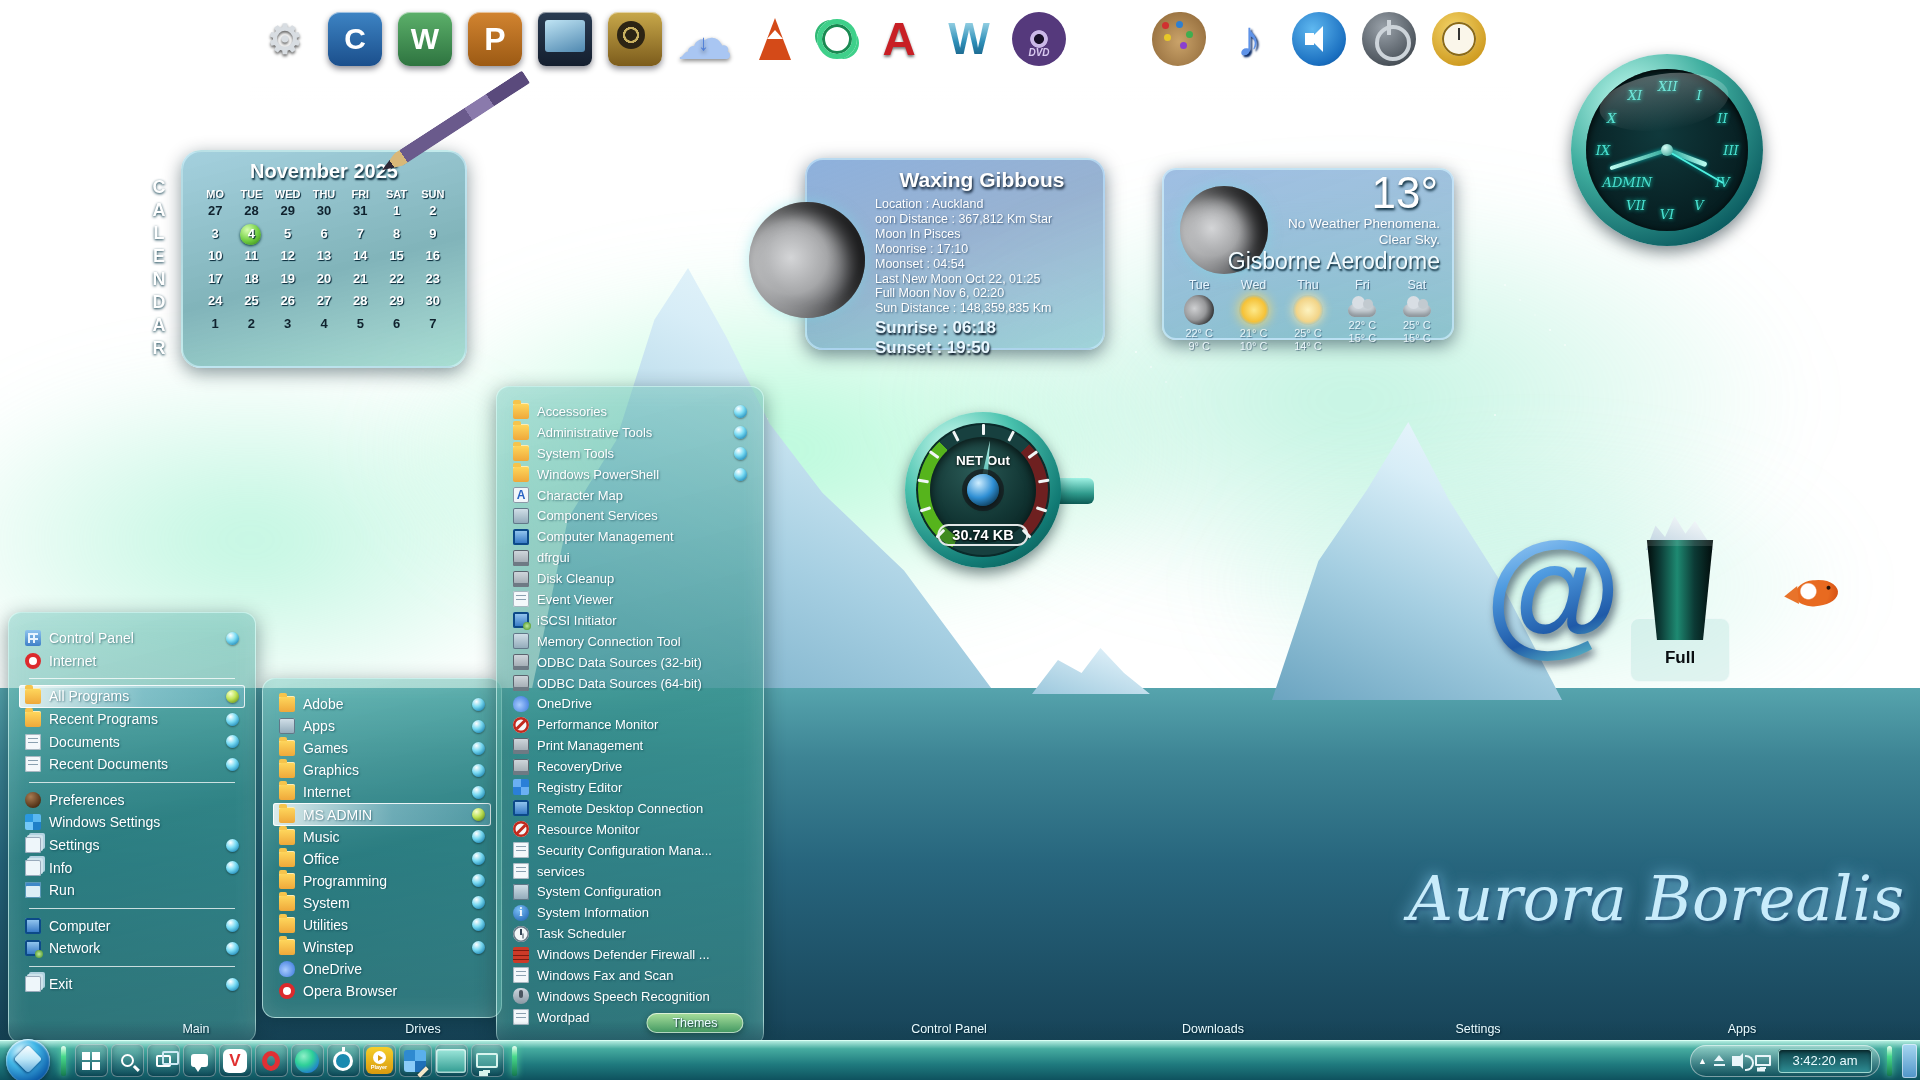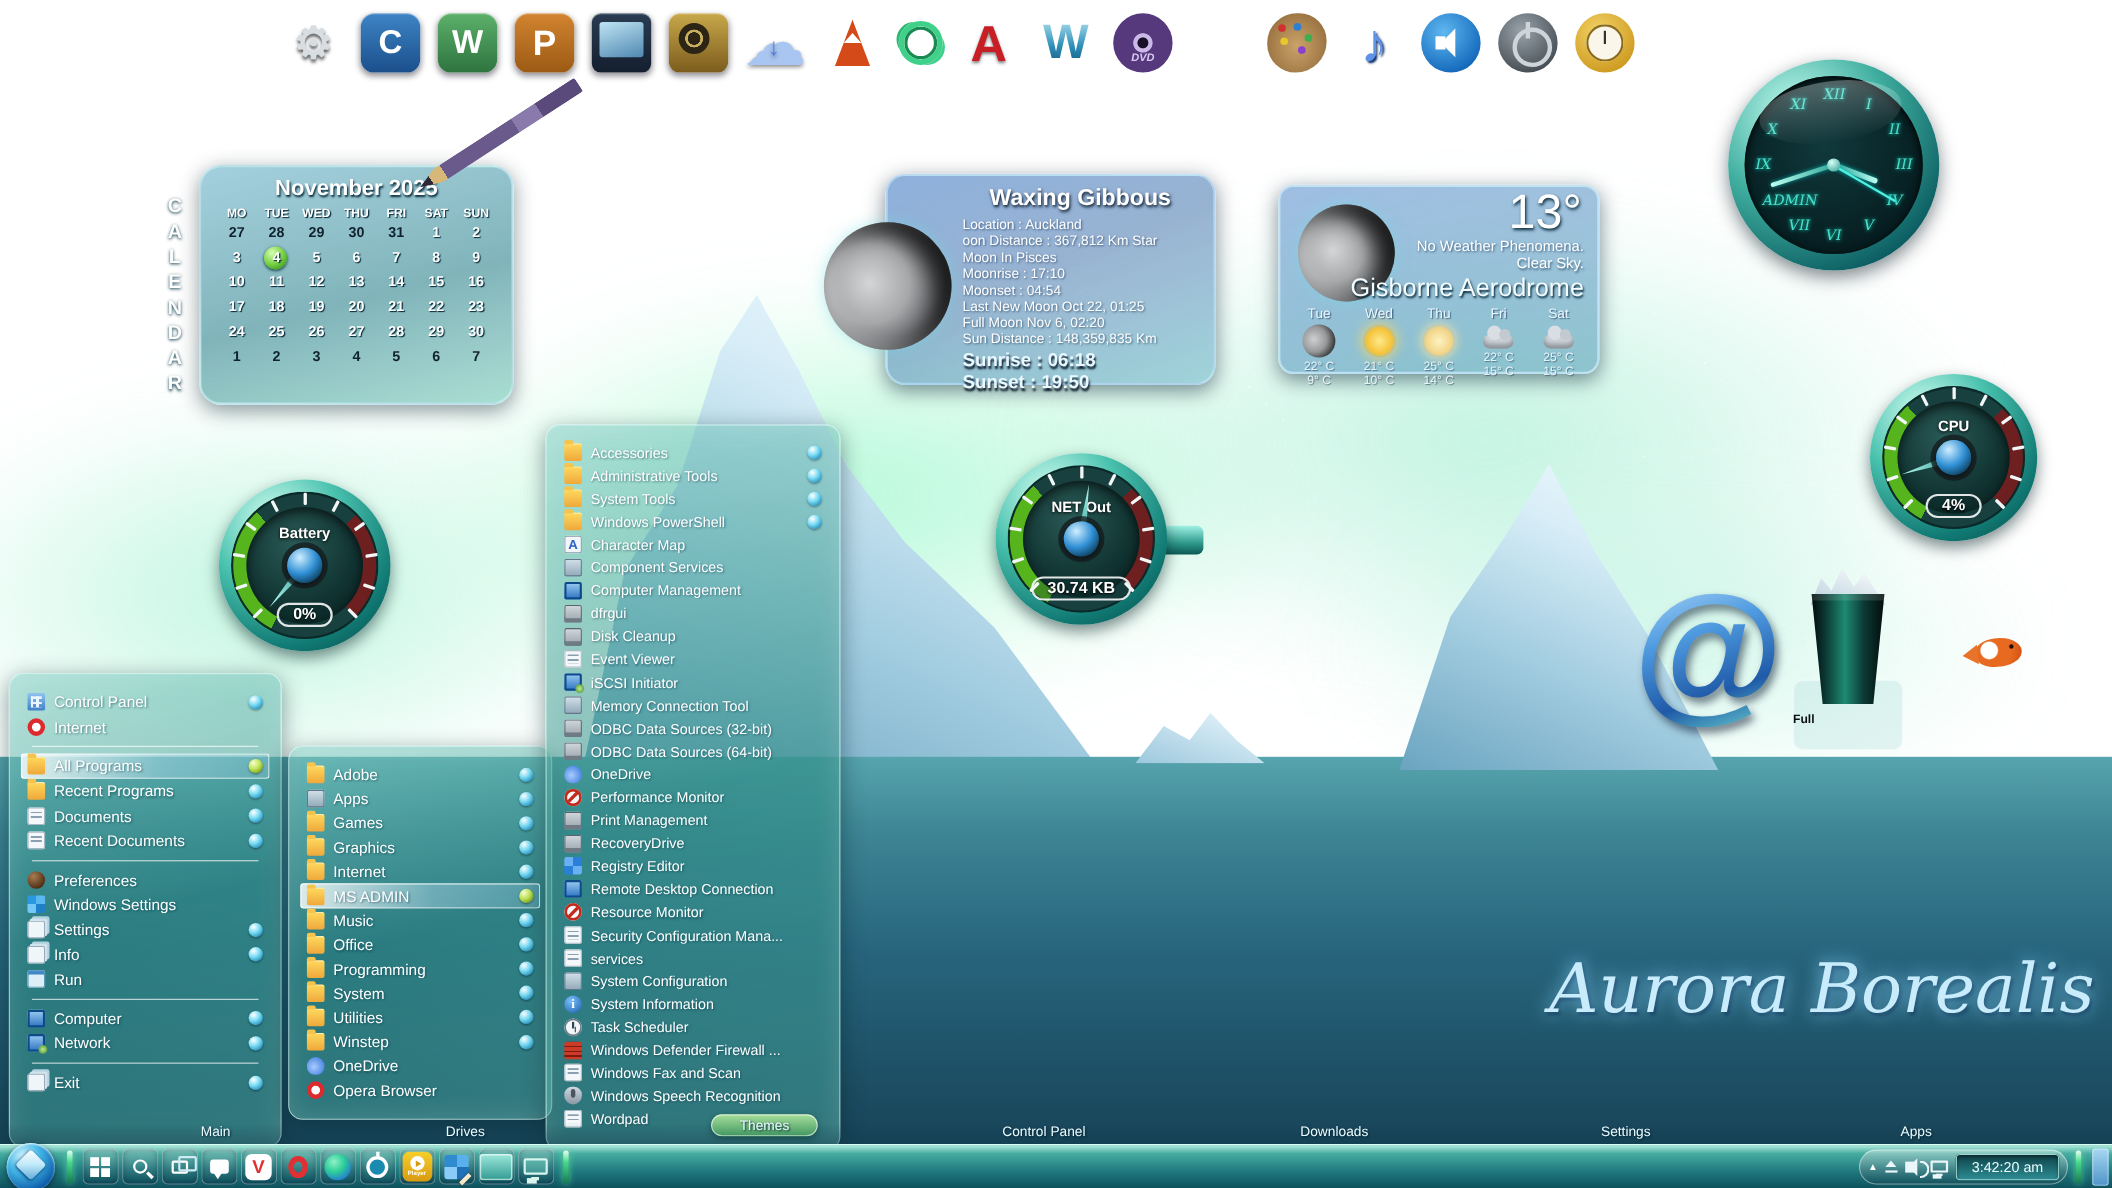--- a/index.html
+++ b/index.html
@@ -127,21 +127,21 @@
   
   #atsym{position:absolute;left:1468px;top:516px;width:170px;z-index:5;font-size:140px;font-weight:bold;line-height:150px;text-align:center;
     background:linear-gradient(160deg,#bfe2ff 5%,#4f9be0 40%,#1f5aa8 70%,#6fd8d0 95%);-webkit-background-clip:text;background-clip:text;color:transparent;filter:drop-shadow(3px 5px 4px rgba(0,15,40,.55))}
   #trash-plate{position:absolute;left:1630px;top:618px;width:100px;height:64px;border-radius:9px;background:rgba(185,225,220,.38);border:1px solid rgba(255,255,255,.5);z-index:5}
   #trash-can{position:absolute;left:1644px;top:540px;width:72px;height:100px;z-index:6;
     clip-path:polygon(4% 0,96% 0,82% 100%,18% 100%);
     background:linear-gradient(90deg,#03100f 0 6%,#0c3a35 22%,#1e8a72 46%,#0c3a35 70%,#03100f 94%);box-shadow:inset 0 6px 0 rgba(255,255,255,.12)}
   #trash-ice{position:absolute;left:1646px;top:516px;width:68px;height:34px;z-index:5;
     clip-path:polygon(0 100%,14% 28%,28% 62%,42% 0,58% 52%,72% 14%,86% 58%,100% 100%);
     background:linear-gradient(200deg,#ffffff,#b9cfdd)}
-  #trash-label{position:absolute;left:1630px;top:648px;width:100px;z-index:7;font-size:11px;font-weight:bold;color:#0a0f12}
+  #trash-label{position:absolute;left:1630px;top:648px;width:100px;text-align:center;z-index:7;font-size:17px;font-weight:bold;color:#0a0f12}
   #fish{position:absolute;left:1796px;top:580px;width:42px;height:26px;z-index:5;transform:rotate(-6deg);border-radius:50% 60% 55% 50%;
     background:radial-gradient(circle at 30% 40%,#fff 0 22%,#e86a20 26% 60%,#d04a10 100%)}
   #fish::before{content:"";position:absolute;left:-12px;top:4px;border-top:9px solid transparent;border-bottom:9px solid transparent;border-right:14px solid #e8732a}
   #fish::after{content:"";position:absolute;right:7px;top:7px;width:4px;height:4px;border-radius:50%;background:#201008}
   #signature{position:absolute;right:16px;top:862px;z-index:4;font:italic 62px "DejaVu Serif",serif;color:#c8ecfb;
     text-shadow:0 0 16px rgba(140,215,255,.9),2px 3px 3px rgba(8,45,80,.8)}
 
   
   .panel{position:absolute;z-index:8;padding:14px 10px;
     background:linear-gradient(165deg,rgba(120,200,190,.55),rgba(45,140,130,.58) 50%,rgba(75,170,160,.5));
@@ -507,40 +507,20 @@
         </div>
         <div class="fc">
           <div class="d">Sat</div>
           <div class="wic w-cloud"></div>
           <div class="hi">25° C</div>
           <div class="lo">15° C</div>
         </div>
       </div>
   </div>
 
-  <div class="gauge" style="left:199px;top:436px;width:156px;height:156px">
-    <div class="g-rim"></div>
-      <div class="g-ring"></div>
-      <div class="g-inner"></div>
-    <div class="g-label">Battery</div>
-    <div class="g-needle" style="transform: rotate(-140deg);"></div>
-      <div class="g-hub"></div>
-    <div class="g-value">0%</div>
-  <div class="g-tick" style="transform: rotate(-135deg) translateY(-61px);"></div>
-      <div class="g-tick" style="transform: rotate(-108deg) translateY(-61px);"></div>
-      <div class="g-tick" style="transform: rotate(-81deg) translateY(-61px);"></div>
-      <div class="g-tick" style="transform: rotate(-54deg) translateY(-61px);"></div>
-      <div class="g-tick" style="transform: rotate(-27deg) translateY(-61px);"></div>
-      <div class="g-tick" style="transform: rotate(0deg) translateY(-61px);"></div>
-      <div class="g-tick" style="transform: rotate(27deg) translateY(-61px);"></div>
-      <div class="g-tick" style="transform: rotate(54deg) translateY(-61px);"></div>
-      <div class="g-tick" style="transform: rotate(81deg) translateY(-61px);"></div>
-      <div class="g-tick" style="transform: rotate(108deg) translateY(-61px);"></div>
-      <div class="g-tick" style="transform: rotate(135deg) translateY(-61px);"></div>
-    </div>
   <div id="net-link"></div>
   <div class="gauge" style="left:905px;top:412px;width:156px;height:156px">
     <div class="g-rim"></div>
       <div class="g-ring"></div>
       <div class="g-inner"></div>
     <div class="g-label">NET Out</div>
     <div class="g-needle" style="transform: rotate(8deg);"></div>
       <div class="g-hub"></div>
     <div class="g-value">30.74 KB</div>
   <div class="g-tick" style="transform: rotate(-135deg) translateY(-61px);"></div>
@@ -548,40 +528,20 @@
       <div class="g-tick" style="transform: rotate(-81deg) translateY(-61px);"></div>
       <div class="g-tick" style="transform: rotate(-54deg) translateY(-61px);"></div>
       <div class="g-tick" style="transform: rotate(-27deg) translateY(-61px);"></div>
       <div class="g-tick" style="transform: rotate(0deg) translateY(-61px);"></div>
       <div class="g-tick" style="transform: rotate(27deg) translateY(-61px);"></div>
       <div class="g-tick" style="transform: rotate(54deg) translateY(-61px);"></div>
       <div class="g-tick" style="transform: rotate(81deg) translateY(-61px);"></div>
       <div class="g-tick" style="transform: rotate(108deg) translateY(-61px);"></div>
       <div class="g-tick" style="transform: rotate(135deg) translateY(-61px);"></div>
     </div>
-  <div class="gauge" style="left:1700px;top:340px;width:152px;height:152px">
-    <div class="g-rim"></div>
-      <div class="g-ring"></div>
-      <div class="g-inner"></div>
-    <div class="g-label">CPU</div>
-    <div class="g-needle" style="transform: rotate(-108deg);"></div>
-      <div class="g-hub"></div>
-    <div class="g-value">4%</div>
-  <div class="g-tick" style="transform: rotate(-135deg) translateY(-59px);"></div>
-      <div class="g-tick" style="transform: rotate(-108deg) translateY(-59px);"></div>
-      <div class="g-tick" style="transform: rotate(-81deg) translateY(-59px);"></div>
-      <div class="g-tick" style="transform: rotate(-54deg) translateY(-59px);"></div>
-      <div class="g-tick" style="transform: rotate(-27deg) translateY(-59px);"></div>
-      <div class="g-tick" style="transform: rotate(0deg) translateY(-59px);"></div>
-      <div class="g-tick" style="transform: rotate(27deg) translateY(-59px);"></div>
-      <div class="g-tick" style="transform: rotate(54deg) translateY(-59px);"></div>
-      <div class="g-tick" style="transform: rotate(81deg) translateY(-59px);"></div>
-      <div class="g-tick" style="transform: rotate(108deg) translateY(-59px);"></div>
-      <div class="g-tick" style="transform: rotate(135deg) translateY(-59px);"></div>
-    </div>
 
   <div id="atsym">@</div>
   <div id="trash-ice"></div>
   <div id="trash-plate"></div>
   <div id="trash-can"></div>
   <div id="trash-label">Full</div>
   <div id="fish"></div>
   <div id="signature">Aurora Borealis</div>
 
   <div id="panel-main" class="panel">

